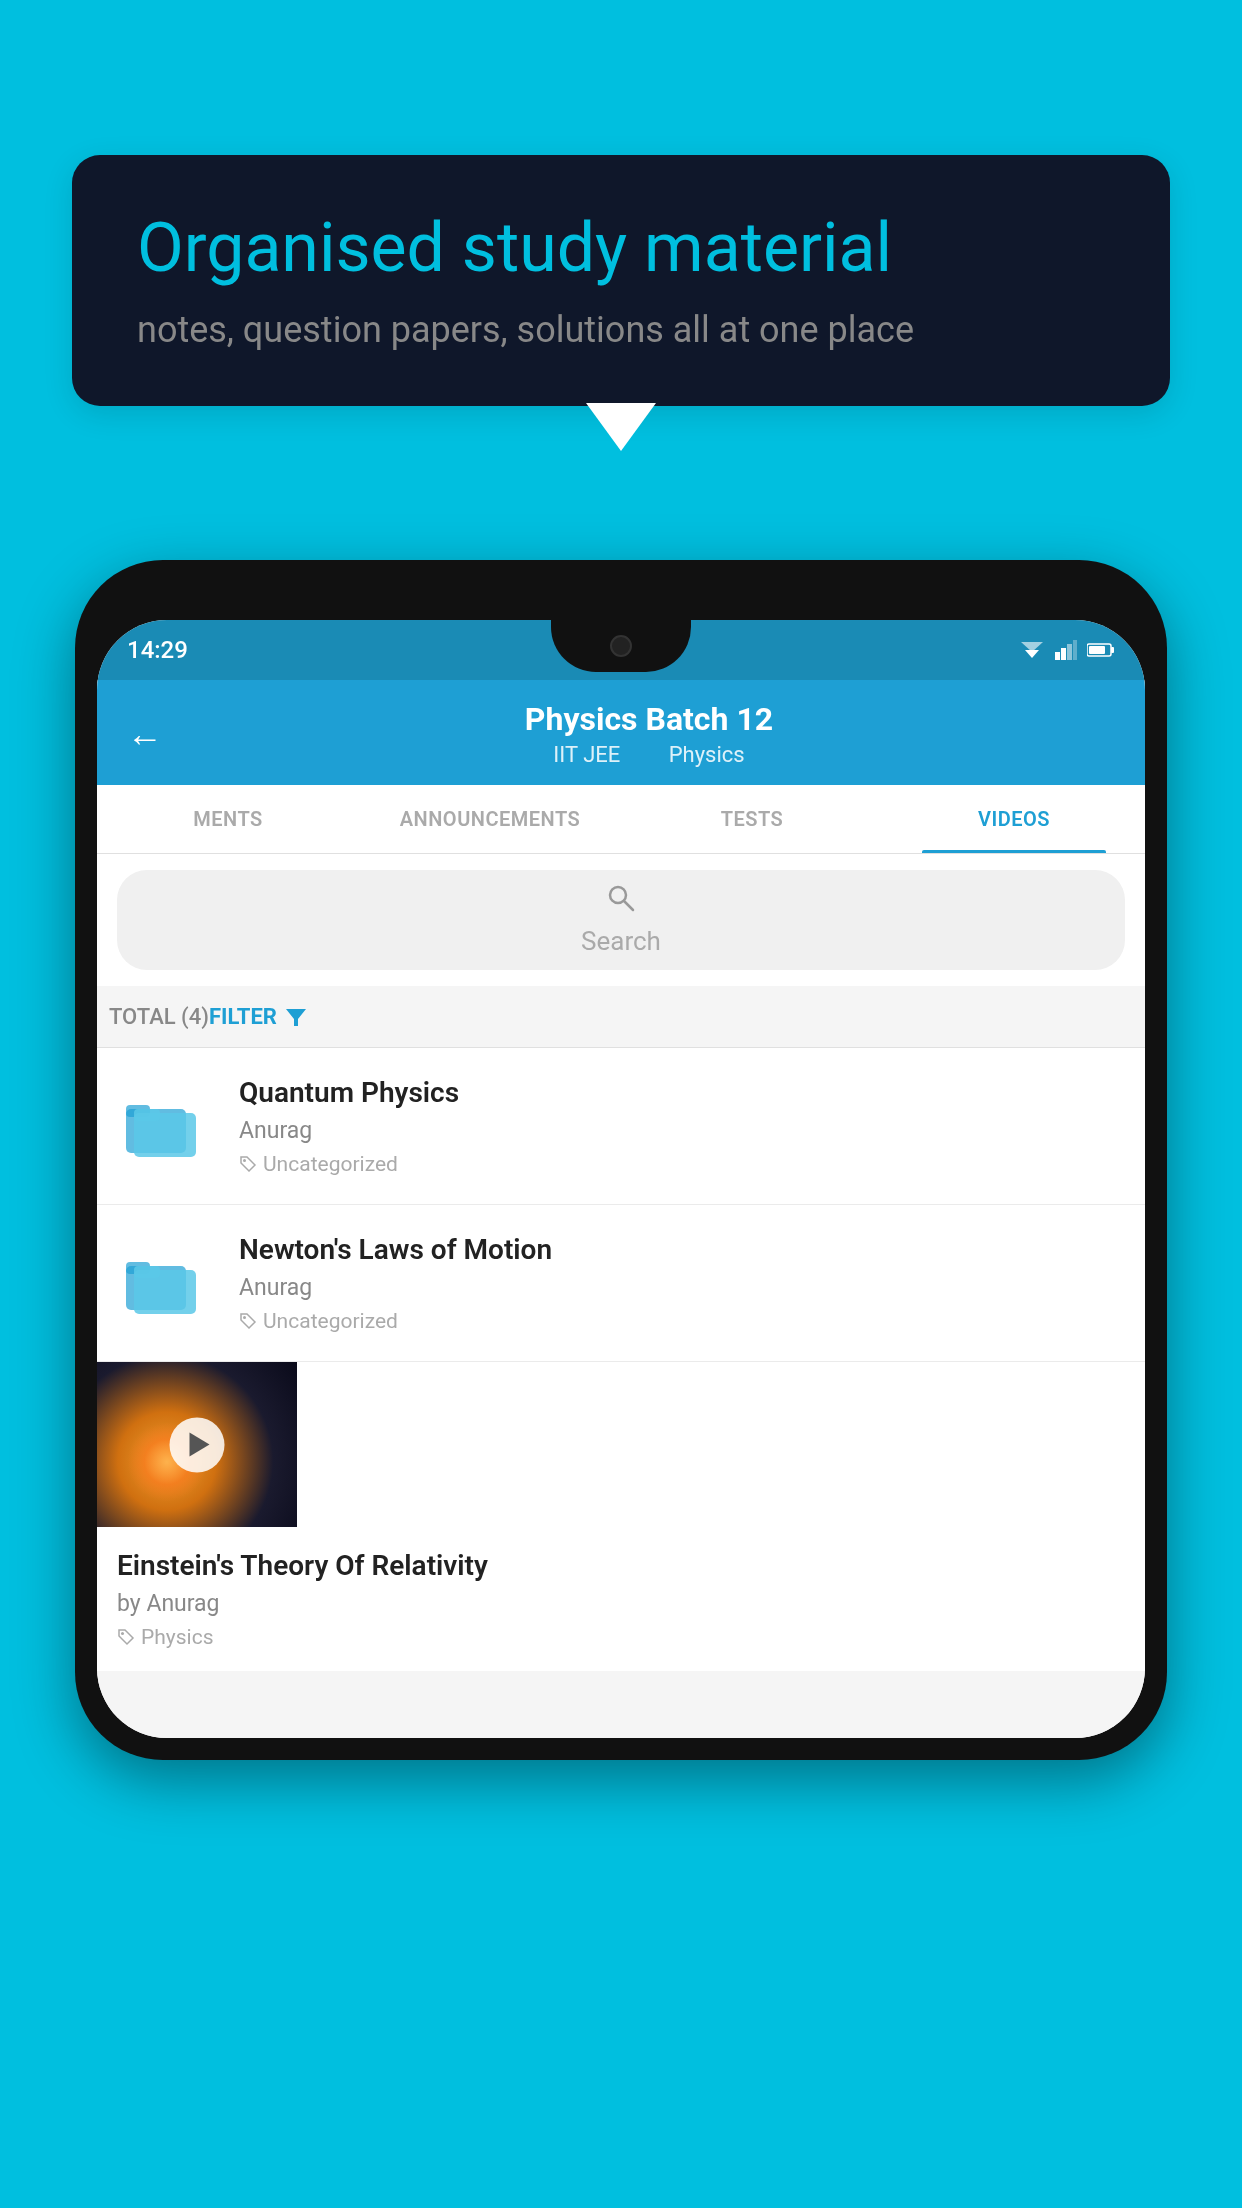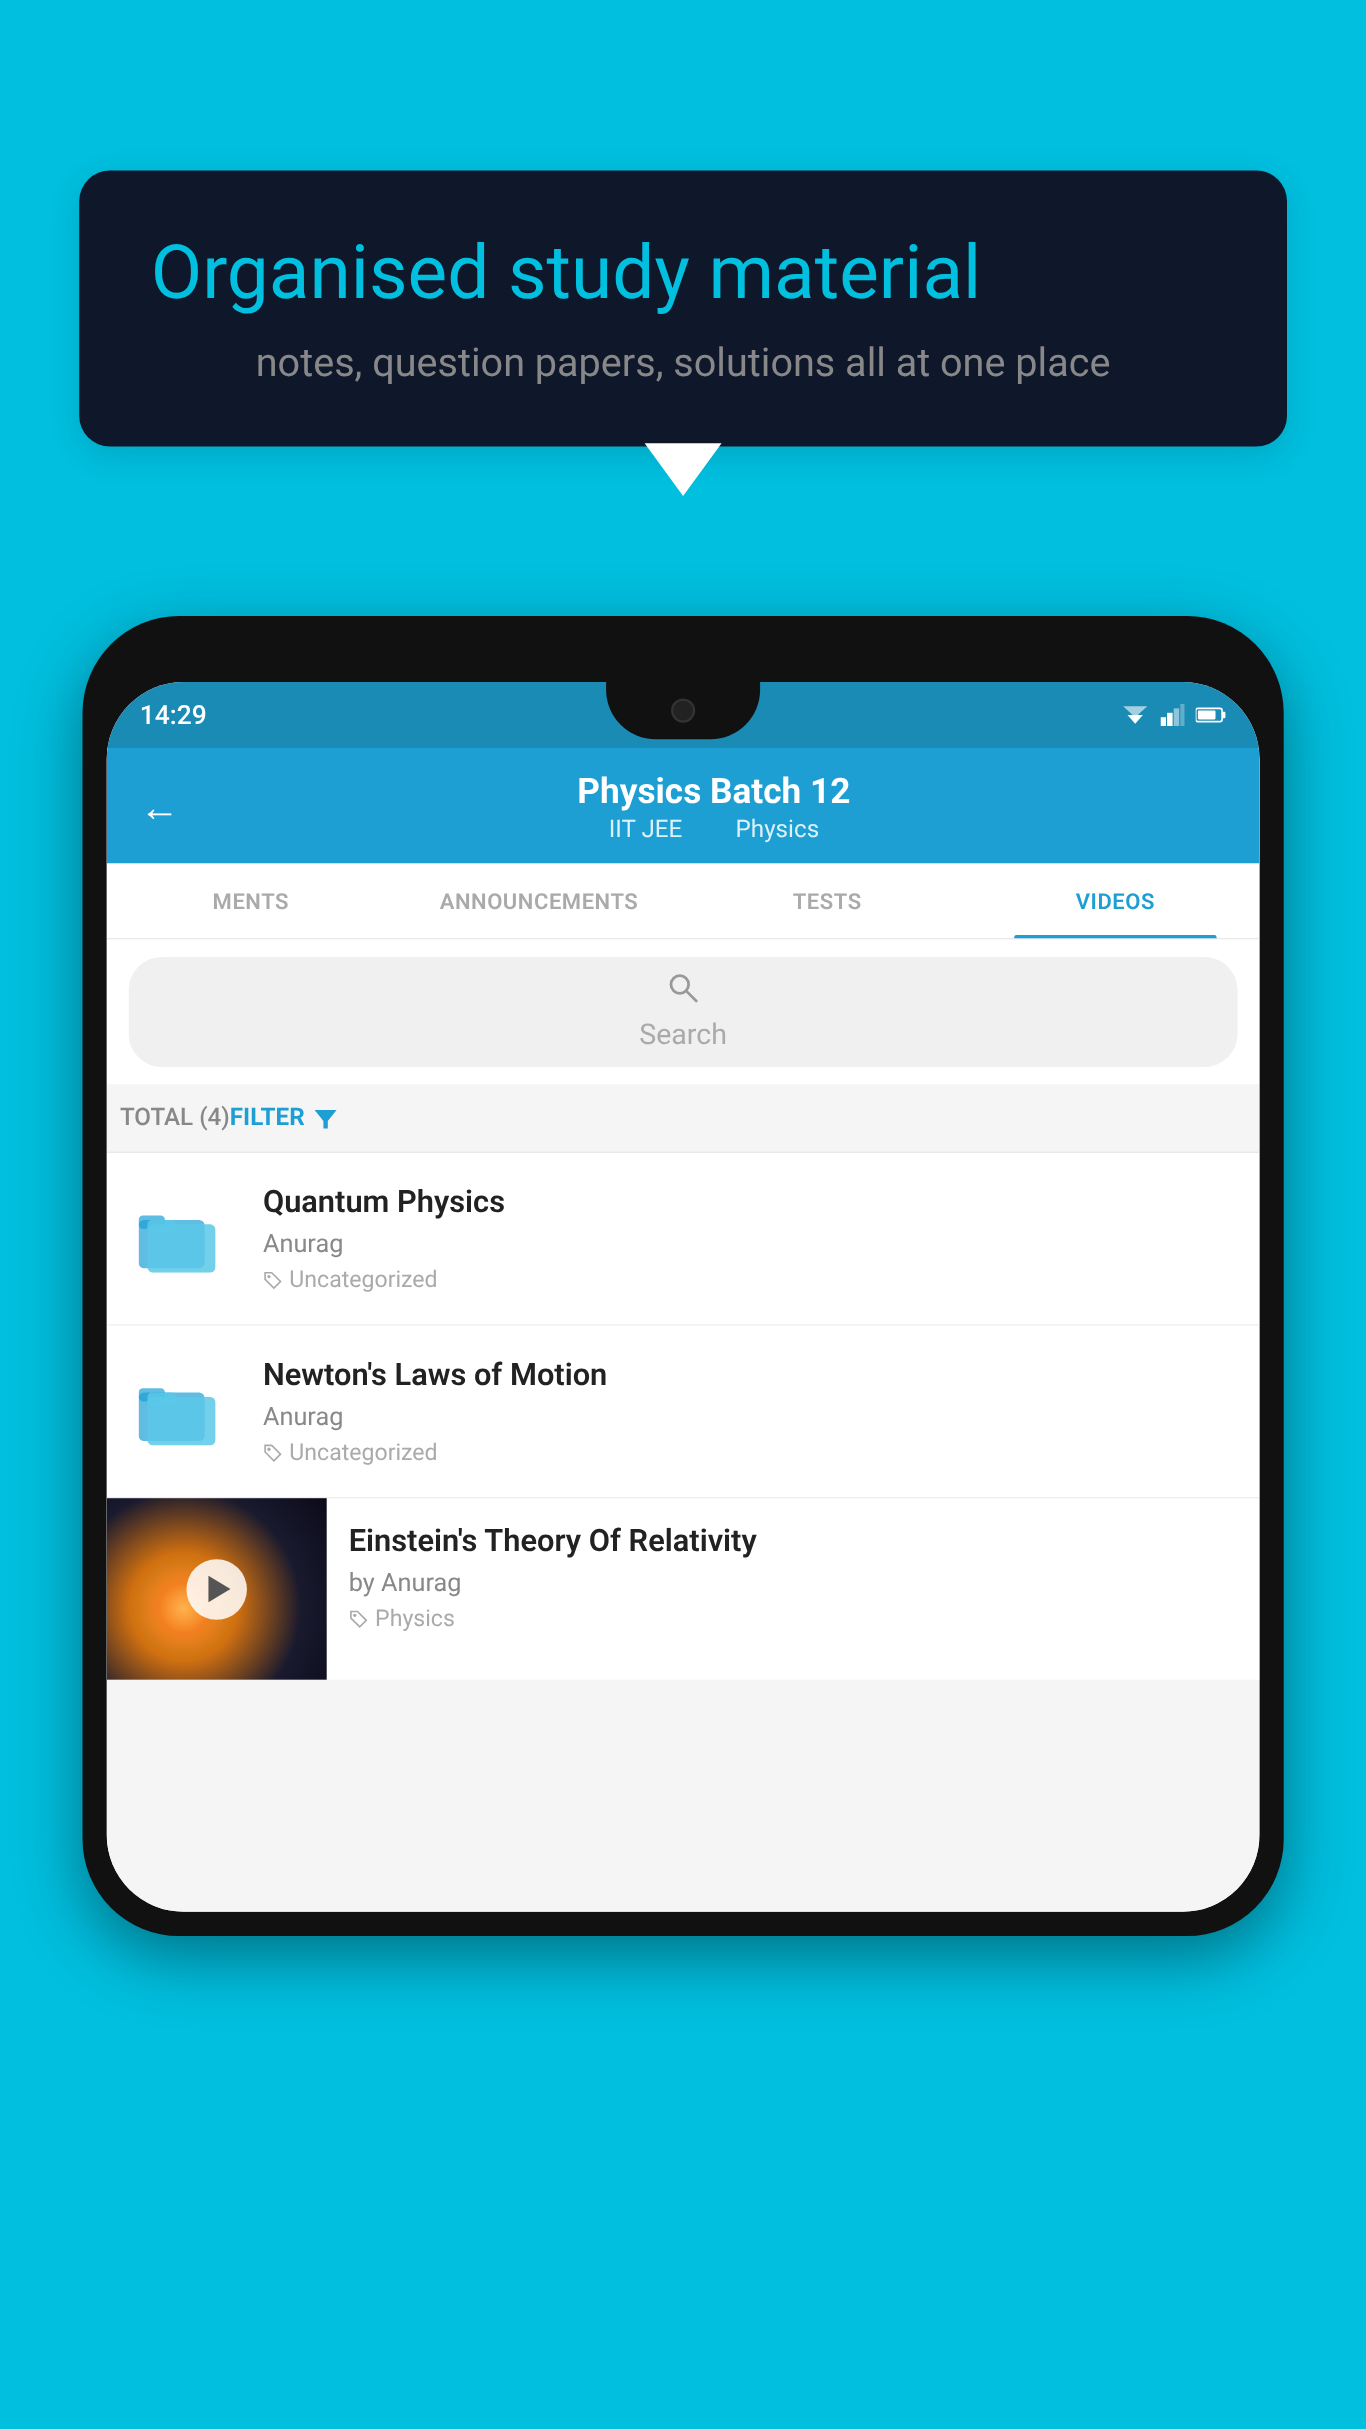--- a/index.html
+++ b/index.html
@@ -42,21 +42,20 @@
       font-size: 68px;
       font-weight: 400;
       line-height: 1.15;
       margin-bottom: 22px;
     }
 
     .bubble-subtitle {
       color: #888;
       font-size: 36px;
       font-weight: 400;
-      text-align: center;
     }
 
     
     .phone-frame {
       position: absolute;
       top: 560px;
       left: 75px;
       right: 75px;
       height: 1200px;
       background: #111;
@@ -312,20 +311,21 @@
     }
 
     
     .video-item-thumb {
       display: flex;
       align-items: flex-start;
       padding: 0 0 0 0;
       border-bottom: none;
       cursor: pointer;
       gap: 0;
+      flex-direction: column;
     }
 
     .thumb-image {
       width: 200px;
       height: 165px;
       flex-shrink: 0;
       background: radial-gradient(circle at 35% 60%, #f0a030 0%, #d07010 30%, #1a1a2e 65%, #0a0a1a 100%);
       position: relative;
       overflow: hidden;
     }

